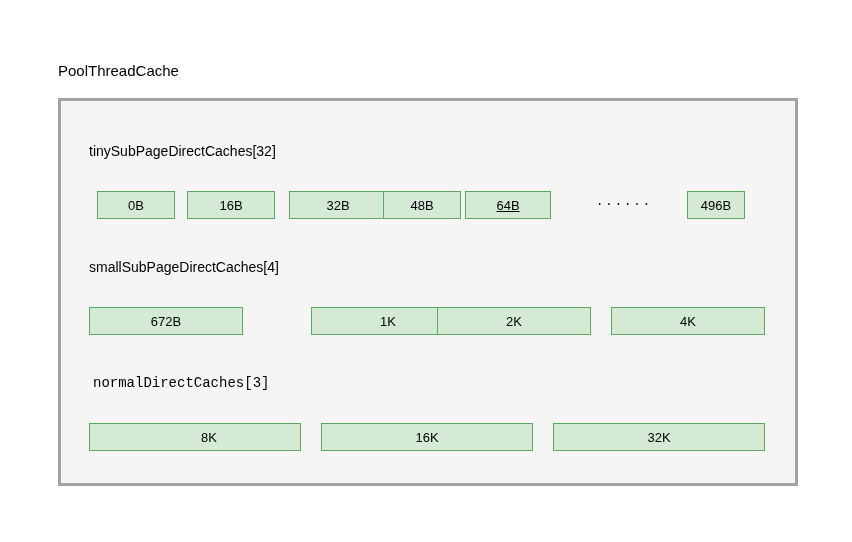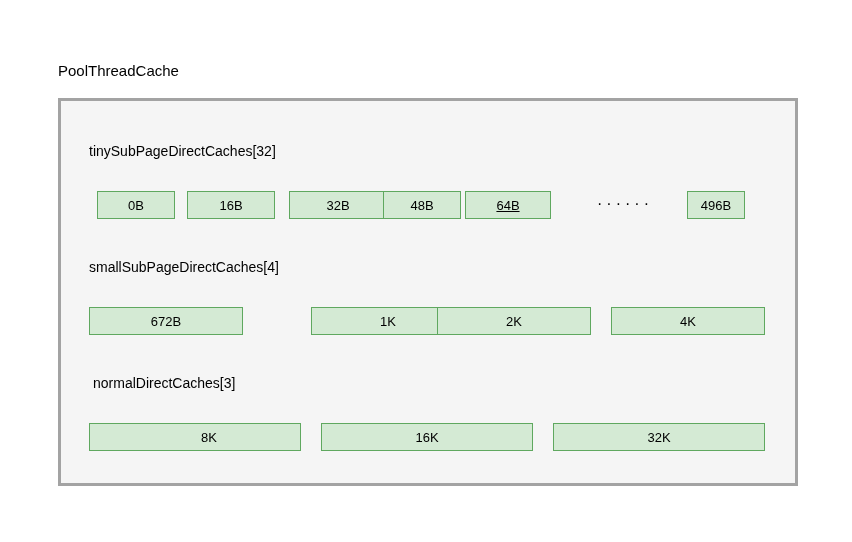--- a/index.html
+++ b/index.html
@@ -69,19 +69,19 @@
   <div class="ellipsis" style="top:94px; left:536px;">······</div>
   <div class="box" style="top:90px; left:626px; width:58px; height:28px;">496B</div>
 
   <div class="section-label" style="top:158px; left:28px;">smallSubPageDirectCaches[4]</div>
 
   <div class="box" style="top:206px; left:28px; width:154px; height:28px;">672B</div>
   <div class="box" style="top:206px; left:202px; width:154px; height:28px;margin-left:48px;">1K</div>
   <div class="box" style="top:206px; left:376px; width:154px; height:28px;">2K</div>
   <div class="box" style="top:206px; left:550px; width:154px; height:28px;text-align:right;">4K</div>
 
-  <div class="section-label" style="top:274px; left:32px;">normalDirectCaches[3]</div>
+  <div class="section-label" style="top:274px; left:32px;font-family:Liberation Mono, monospace;">normalDirectCaches[3]</div>
 
   <div class="box" style="top:322px; left:28px; width:212px; height:28px;padding-left:28px;">8K</div>
   <div class="box" style="top:322px; left:260px; width:212px; height:28px;">16K</div>
   <div class="box" style="top:322px; left:492px; width:212px; height:28px;">32K</div>
 
 </div>
 
 </body></html>

